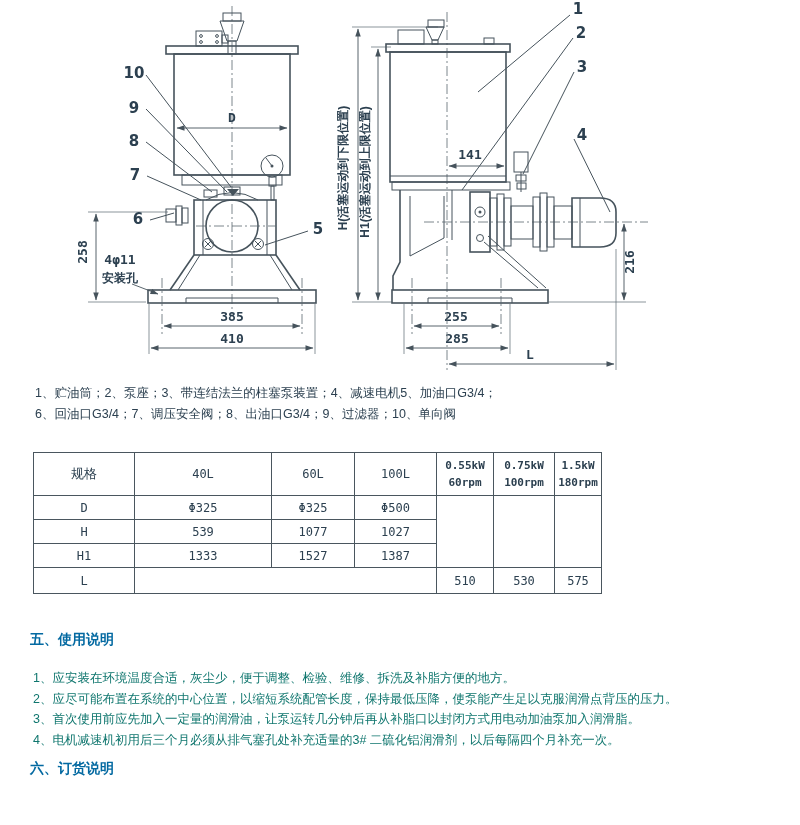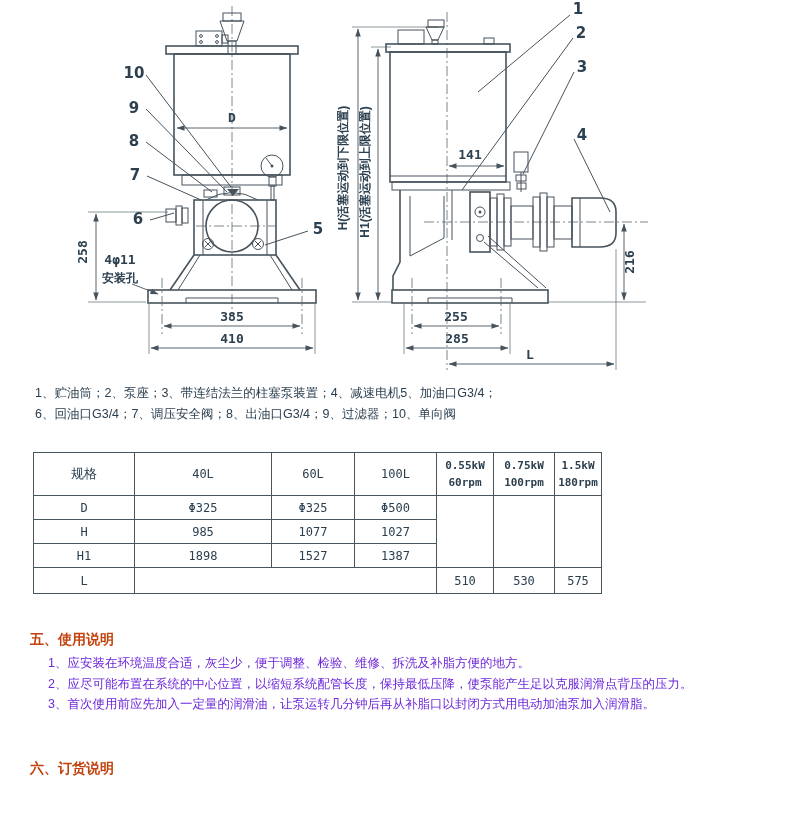--- a/index.html
+++ b/index.html
@@ -11,22 +11,22 @@
   .thk{fill:none;stroke:#46535c;stroke-width:1.6;}
   .cl{fill:none;stroke:#5a6770;stroke-width:0.8;stroke-dasharray:10 3 2 3;}
   .dim{fill:none;stroke:#46535c;stroke-width:0.9;}
   .ext{fill:none;stroke:#5a6770;stroke-width:0.7;}
   .fillshape{fill:#46535c;stroke:none;}
   text.dimtxt{font:600 13px "DejaVu Sans Mono",monospace;fill:#2c4050;}
   text.callout{font:700 15px "DejaVu Sans",sans-serif;fill:#2c4050;}
   text.cjk{font:600 12px "Liberation Sans",sans-serif;fill:#2c4050;}
   
   .partslist{position:absolute;left:35px;top:383px;font-size:12.5px;line-height:21px;color:#2c4050;}
-  .sect-title{position:absolute;left:30px;font-size:14px;font-weight:bold;color:#c2410c;}
-  .sect-items{position:absolute;left:48px;font-size:12.5px;line-height:20.5px;color:#6d28d9;}
+  .sect-title{position:absolute;left:30px;font-size:14px;font-weight:bold;color:#0369a1;}
+  .sect-items{position:absolute;left:33px;font-size:12.5px;line-height:20.5px;color:#0f766e;margin-top:15px;}
   
   #spec{position:absolute;left:33px;top:452px;border-collapse:collapse;table-layout:fixed;}
   #spec td{border:1px solid #4a565e;text-align:center;vertical-align:middle;
            font:12px "DejaVu Sans Mono",monospace;color:#2c4050;padding:0;}
   #spec td.cjk{font-family:"Liberation Sans",sans-serif;font-size:13px;}
   #spec .pw{font-size:11px;line-height:17px;font-weight:bold;}
   #spec tr.hdr td{height:42px;}
   #spec tr.r td{height:23px;}
   #spec tr.rl td{height:25px;}
 </style>
@@ -260,44 +260,45 @@
     <td>D</td>
     <td>Φ325</td>
     <td>Φ325</td>
     <td>Φ500</td>
     <td rowspan="3"></td>
     <td rowspan="3"></td>
     <td rowspan="3"></td>
   </tr>
   <tr class="r">
     <td>H</td>
-    <td>985</td>
+    <td>539</td>
     <td>1077</td>
     <td>1027</td>
   </tr>
   <tr class="r">
     <td>H1</td>
-    <td>1898</td>
+    <td>1333</td>
     <td>1527</td>
     <td>1387</td>
   </tr>
   <tr class="rl">
     <td>L</td>
     <td colspan="3"></td>
     <td>510</td>
     <td>530</td>
     <td>575</td>
   </tr>
 </tbody>
     </table>
 
 <div class="sect-title" style="top:631px">五、使用说明</div>
 <div class="sect-items" style="top:653px">
   <div>1、应安装在环境温度合适，灰尘少，便于调整、检验、维修、拆洗及补脂方便的地方。</div>
   <div>2、应尽可能布置在系统的中心位置，以缩短系统配管长度，保持最低压降，使泵能产生足以克服润滑点背压的压力。</div>
   <div>3、首次使用前应先加入一定量的润滑油，让泵运转几分钟后再从补脂口以封闭方式用电动加油泵加入润滑脂。</div>
+  <div>4、电机减速机初用后三个月必须从排气塞孔处补充适量的3# 二硫化铝润滑剂，以后每隔四个月补充一次。</div>
 </div>
 
 <div class="sect-title" style="top:760px">六、订货说明</div>
 <div class="sect-items" style="top:782px">
 </div>
 
 </div>
 
 </body></html>

